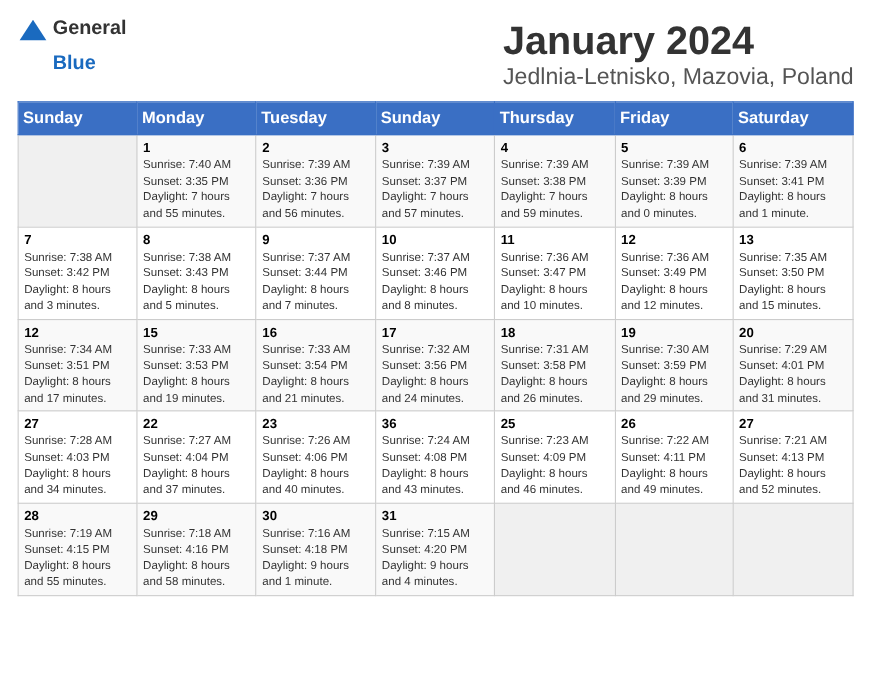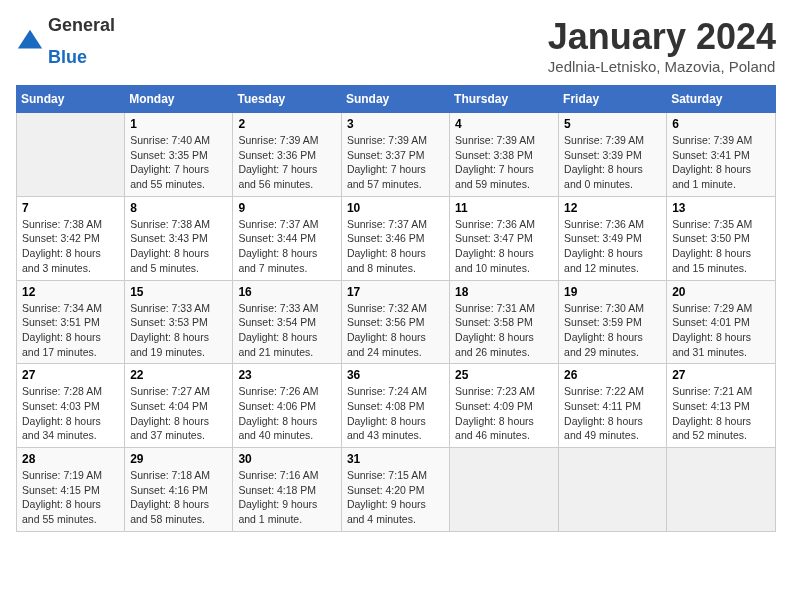--- a/index.html
+++ b/index.html
@@ -11,21 +11,20 @@
       padding: 16px;
     }
     .header-area {
       display: flex;
       justify-content: space-between;
       align-items: flex-start;
       margin-bottom: 10px;
     }
     .logo {
       display: flex;
-      align-items: center;
       gap: 4px;
     }
     .logo-text {
       display: flex;
       flex-direction: column;
       line-height: 1.1;
     }
     .logo-general {
       font-size: 18px;
       font-weight: bold;
@@ -43,34 +42,34 @@
     }
     .title-area {
       text-align: left;
     }
     .month-title {
       font-size: 36px;
       font-weight: bold;
       color: #333;
     }
     .subtitle {
-      font-size: 15px;
+      font-size: 21px;
       color: #555;
     }
     table {
       width: 100%;
       border-collapse: collapse;
       font-size: 11px;
     }
     thead tr th {
       background-color: #3a6fc4;
       color: #fff;
       padding: 6px 4px;
       text-align: left;
-      font-size: 12px;
+      font-size: 15px;
       font-weight: bold;
       border: 1px solid #3a6fc4;
     }
     tbody tr td {
       border: 1px solid #ccc;
       vertical-align: top;
       padding: 4px 5px;
       width: 113px;
       min-height: 80px;
       background: #fff;

